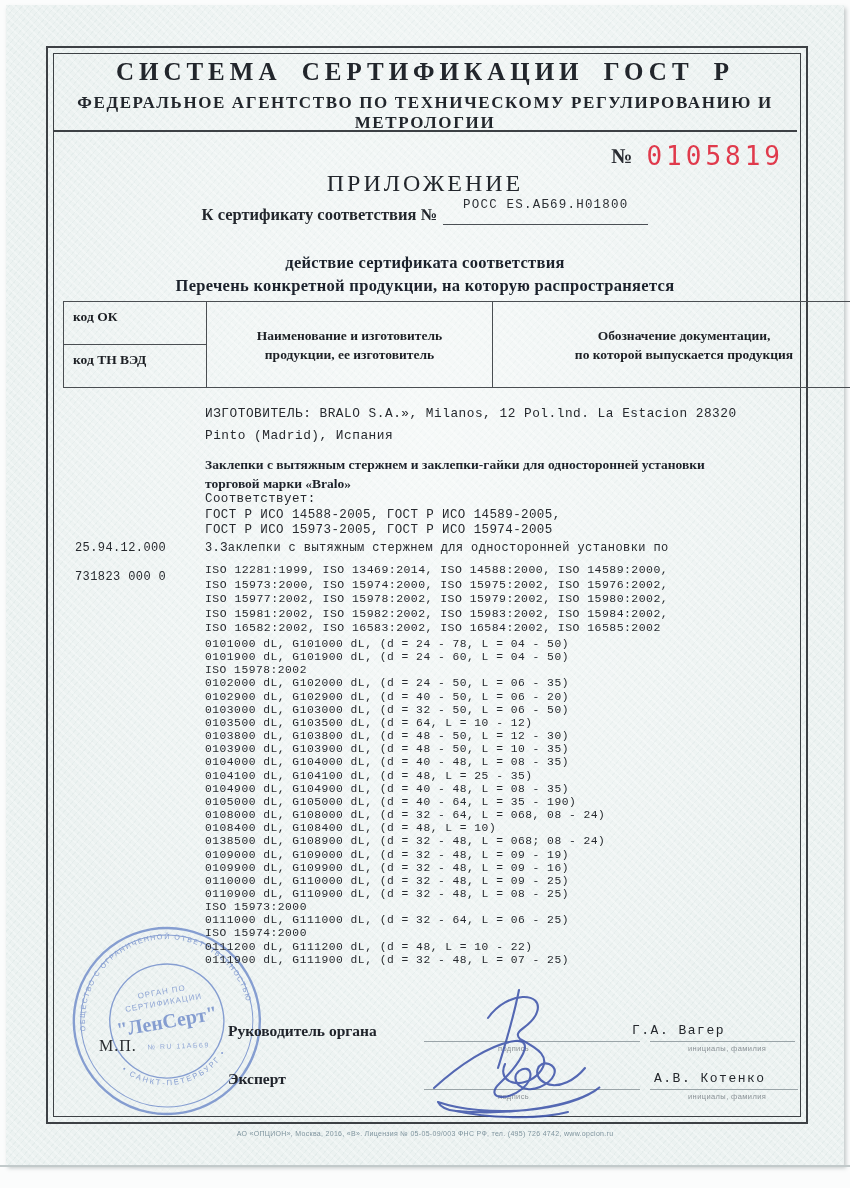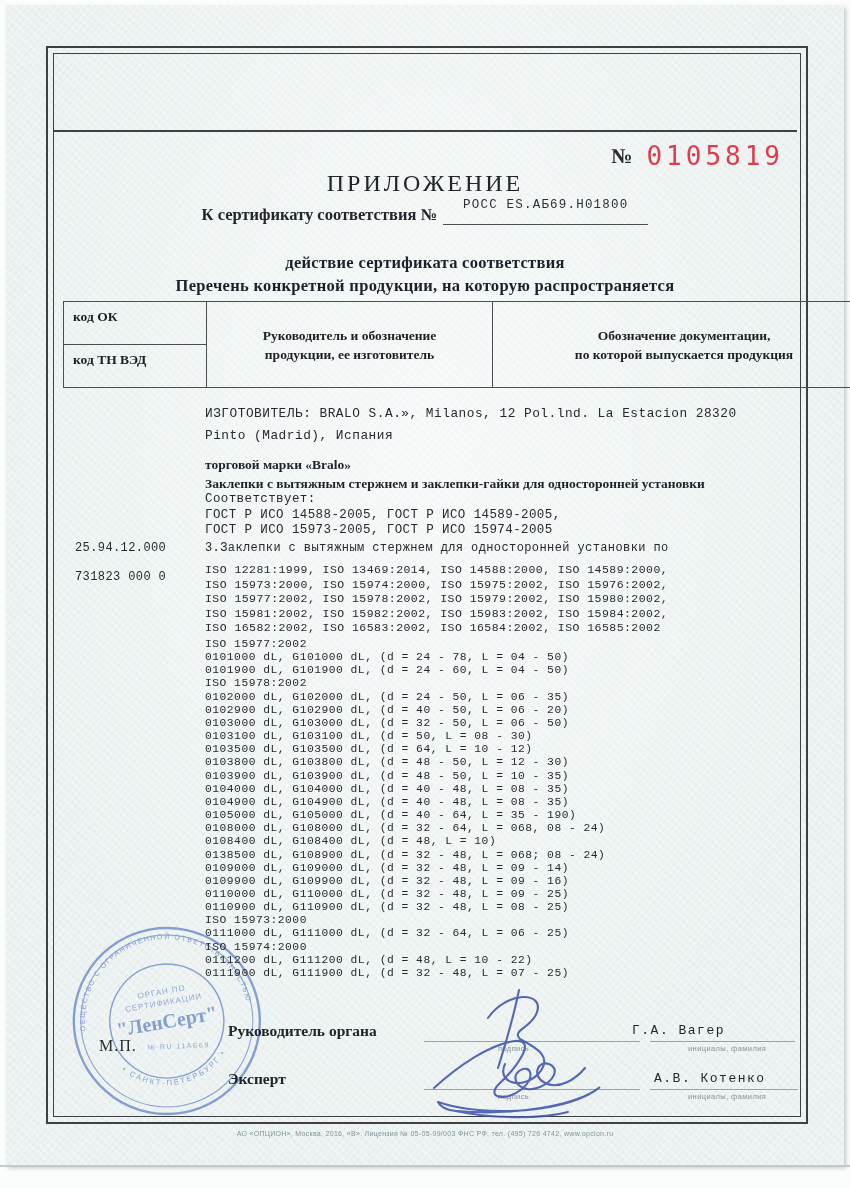--- a/index.html
+++ b/index.html
@@ -124,20 +124,24 @@
     <textPath href="#arcBottom" startOffset="50%" text-anchor="middle">• САНКТ-ПЕТЕРБУРГ •</textPath>
   </text>
   <text x="103" y="72" text-anchor="middle" font-family="Liberation Sans, sans-serif" font-size="8" fill="#7b95ce" letter-spacing="1">ОРГАН ПО</text>
   <text x="103" y="83" text-anchor="middle" font-family="Liberation Sans, sans-serif" font-size="8" fill="#7b95ce" letter-spacing="1">СЕРТИФИКАЦИИ</text>
   <text x="103" y="106" text-anchor="middle" font-family="Liberation Serif, serif" font-weight="bold" font-size="20" fill="#6c89c9">"ЛенСерт"</text>
   <text x="110" y="128" text-anchor="middle" font-family="Liberation Sans, sans-serif" font-size="7" fill="#7b95ce" letter-spacing="1.5" transform="rotate(8 110 128)">№ RU 11АБ69</text>
 </svg>
 
 <div class="content-layer">
 
+  <div class="cert-header">
+    <div class="h1">СИСТЕМА СЕРТИФИКАЦИИ ГОСТ Р</div>
+    <div class="h2">ФЕДЕРАЛЬНОЕ АГЕНТСТВО ПО ТЕХНИЧЕСКОМУ РЕГУЛИРОВАНИЮ И МЕТРОЛОГИИ</div>
+  </div>
   <div class="header-divider"></div>
 
   <div class="doc-no">
     <span class="nosign">№</span>
     <span class="serial">0105819</span>
   </div>
 
   <div class="appendix-title">ПРИЛОЖЕНИЕ</div>
 
   <div class="cert-line">
@@ -149,37 +153,37 @@
     <div>действие сертификата соответствия</div>
     <div>Перечень конкретной продукции,  на которую распространяется</div>
   </div>
 
   <div class="spec-table">
     <div class="c1">
       <div class="cell top">код ОК</div>
       <div class="cell">код ТН ВЭД</div>
     </div>
     <div class="c2">
-      <div>Руководитель и обозначение</div>
+      <div>Наименование и изготовитель</div>
       <div>продукции, ее изготовитель</div>
     </div>
     <div class="c3">
       <div>Обозначение документации,</div>
       <div>по которой выпускается продукция</div>
     </div>
   </div>
 
   <div class="mfr-block mono">
     <div>ИЗГОТОВИТЕЛЬ: BRALO S.A.», Milanos, 12 Pol.lnd. La Estacion 28320</div>
     <div>Pinto (Madrid), Испания</div>
   </div>
 
   <div class="desc-block">
+    <div>Заклепки с вытяжным стержнем и заклепки-гайки для односторонней установки</div>
     <div>торговой марки «Bralo»</div>
-    <div>Заклепки с вытяжным стержнем и заклепки-гайки для односторонней установки</div>
   </div>
 
   <div class="conform-block mono">
     <div>Соответствует:</div>
     <div>ГОСТ Р ИСО 14588-2005, ГОСТ Р ИСО 14589-2005,</div>
     <div>ГОСТ Р ИСО 15973-2005, ГОСТ Р ИСО 15974-2005</div>
   </div>
 
   <div class="item1-row mono">
     <div class="code">25.94.12.000</div>
@@ -193,38 +197,37 @@
     <div>ISO 12281:1999, ISO 13469:2014, ISO 14588:2000, ISO 14589:2000,</div>
         <div>ISO 15973:2000, ISO 15974:2000, ISO 15975:2002, ISO 15976:2002,</div>
         <div>ISO 15977:2002, ISO 15978:2002, ISO 15979:2002, ISO 15980:2002,</div>
         <div>ISO 15981:2002, ISO 15982:2002, ISO 15983:2002, ISO 15984:2002,</div>
         <div>ISO 16582:2002, ISO 16583:2002, ISO 16584:2002, ISO 16585:2002</div>
       </div>
   </div>
 
   <div class="plist mono">
 
-  <div>ISO 15977:2002</div>
       <div>0101000 dL, G101000 dL, (d = 24 - 78, L = 04 - 50)</div>
       <div>0101900 dL, G101900 dL, (d = 24 - 60, L = 04 - 50)</div>
       <div>ISO 15978:2002</div>
       <div>0102000 dL, G102000 dL, (d = 24 - 50, L = 06 - 35)</div>
       <div>0102900 dL, G102900 dL, (d = 40 - 50, L = 06 - 20)</div>
       <div>0103000 dL, G103000 dL, (d = 32 - 50, L = 06 - 50)</div>
-      <div>0103100 dL, G103100 dL, (d = 50, L = 08 - 30)</div>
       <div>0103500 dL, G103500 dL, (d = 64, L = 10 - 12)</div>
       <div>0103800 dL, G103800 dL, (d = 48 - 50, L = 12 - 30)</div>
       <div>0103900 dL, G103900 dL, (d = 48 - 50, L = 10 - 35)</div>
       <div>0104000 dL, G104000 dL, (d = 40 - 48, L = 08 - 35)</div>
+      <div>0104100 dL, G104100 dL, (d = 48, L = 25 - 35)</div>
       <div>0104900 dL, G104900 dL, (d = 40 - 48, L = 08 - 35)</div>
       <div>0105000 dL, G105000 dL, (d = 40 - 64, L = 35 - 190)</div>
       <div>0108000 dL, G108000 dL, (d = 32 - 64, L = 068, 08 - 24)</div>
       <div>0108400 dL, G108400 dL, (d = 48, L = 10)</div>
       <div>0138500 dL, G108900 dL, (d = 32 - 48, L = 068; 08 - 24)</div>
-      <div>0109000 dL, G109000 dL, (d = 32 - 48, L = 09 - 14)</div>
+      <div>0109000 dL, G109000 dL, (d = 32 - 48, L = 09 - 19)</div>
       <div>0109900 dL, G109900 dL, (d = 32 - 48, L = 09 - 16)</div>
       <div>0110000 dL, G110000 dL, (d = 32 - 48, L = 09 - 25)</div>
       <div>0110900 dL, G110900 dL, (d = 32 - 48, L = 08 - 25)</div>
       <div>ISO 15973:2000</div>
       <div>0111000 dL, G111000 dL, (d = 32 - 64, L = 06 - 25)</div>
       <div>ISO 15974:2000</div>
       <div>0111200 dL, G111200 dL, (d = 48, L = 10 - 22)</div>
       <div>0111900 dL, G111900 dL, (d = 32 - 48, L = 07 - 25)</div>
     </div>
 

